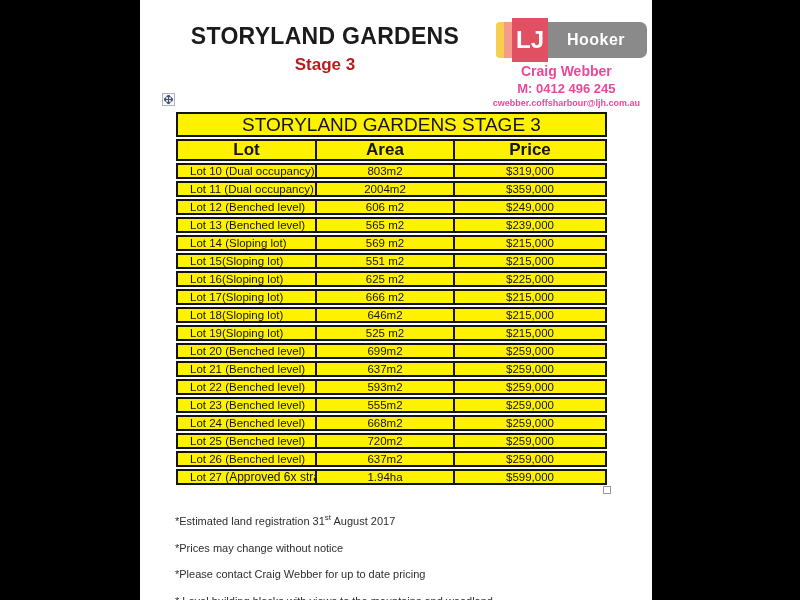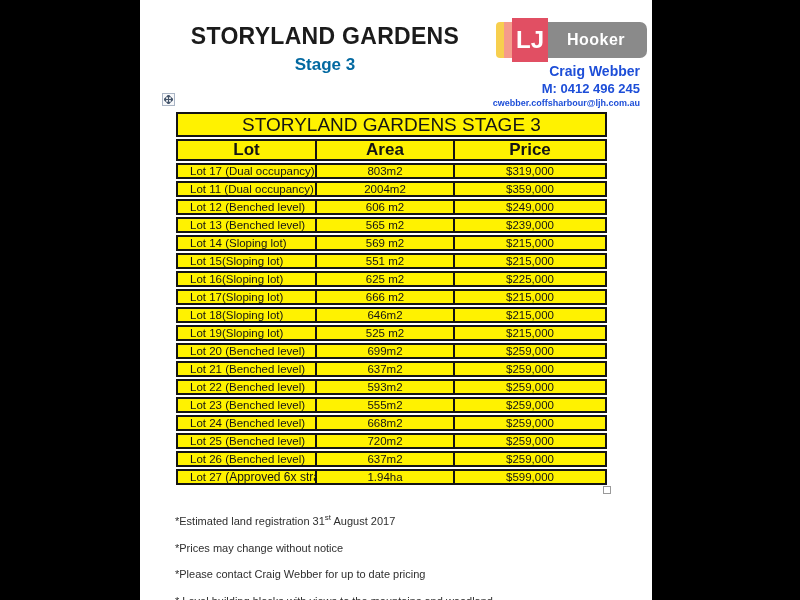--- a/index.html
+++ b/index.html
@@ -12,36 +12,36 @@
   }
   *{box-sizing:border-box;margin:0;padding:0;}
   body{width:800px;height:600px;background:#000;font-family:"Liberation Sans",sans-serif;overflow:hidden;}
   .stage{position:relative;width:800px;height:536px;background:#000;}
   .paper{position:absolute;left:140px;top:0;width:512px;height:600px;background:#ffffff;}
 
   
   .doc-title{position:absolute;top:23px;left:28px;width:314px;text-align:center;
     font-size:23px;font-weight:bold;color:#1b1b1b;letter-spacing:.3px;}
   .doc-subtitle{position:absolute;top:55px;left:28px;width:314px;text-align:center;
-    font-size:17px;font-weight:bold;color:#0369a1;}
+    font-size:17px;font-weight:bold;color:#b91c1c;}
 
   
   .logo{position:absolute;left:356px;top:17px;height:46px;display:flex;align-items:center;}
   .stripe{width:8px;height:36px;}
   .stripe.y{background:var(--logo-yellow);border-radius:4px 0 0 4px;}
   .stripe.s{background:var(--logo-salmon);}
   .lj-badge{width:36px;height:44px;background:var(--logo-crimson);border-radius:0;
     display:flex;align-items:center;justify-content:center;z-index:2;
     color:#fff;font-size:24px;font-weight:bold;}
   .nameplate{height:36px;width:102px;background:var(--logo-gray);border-radius:0 7px 7px 0;
     margin-left:-3px;display:flex;align-items:center;justify-content:center;
     color:#fff;font-size:16px;font-weight:bold;letter-spacing:.5px;}
 
   
-  .contact{position:absolute;top:63px;right:12px;text-align:right;color:#1d4ed8;}
+  .contact{position:absolute;top:63px;right:12px;text-align:center;color:#ec4899;}
   .contact .name{font-size:14px;font-weight:bold;}
   .contact .mobile{font-size:13px;font-weight:bold;margin-top:2px;}
   .contact .email{font-size:9px;font-weight:bold;margin-top:2px;}
 
   
   .move-handle{position:absolute;left:22px;top:93px;width:13px;height:13px;
     border:1px solid #a9b4c4;background:#f7f8fa;display:flex;align-items:center;justify-content:center;}
   .resize-handle{position:absolute;left:463px;top:486px;width:8px;height:8px;
     border:1.5px solid #9a9a9a;background:#fff;}
 
@@ -108,21 +108,21 @@
       <div class="trow">
         <div class="cell cell-title">STORYLAND GARDENS STAGE 3</div>
       </div>
       <div class="trow">
         <div class="cell cell-head c-lot">Lot</div>
         <div class="cell cell-head c-area">Area</div>
         <div class="cell cell-head c-price">Price</div>
       </div>
       <div id="table-body">
   <div class="trow">
-    <div class="cell cell-data c-lot"><span class="lot-main">Lot 17 (Dual occupancy)</span><span class="lot-small"></span></div>
+    <div class="cell cell-data c-lot"><span class="lot-main">Lot 10 (Dual occupancy)</span><span class="lot-small"></span></div>
     <div class="cell cell-data c-area">803m2</div>
     <div class="cell cell-data c-price">$319,000</div>
   </div>
 
   <div class="trow">
     <div class="cell cell-data c-lot"><span class="lot-main">Lot 11 (Dual occupancy)</span><span class="lot-small"></span></div>
     <div class="cell cell-data c-area">2004m2</div>
     <div class="cell cell-data c-price">$359,000</div>
   </div>
 

